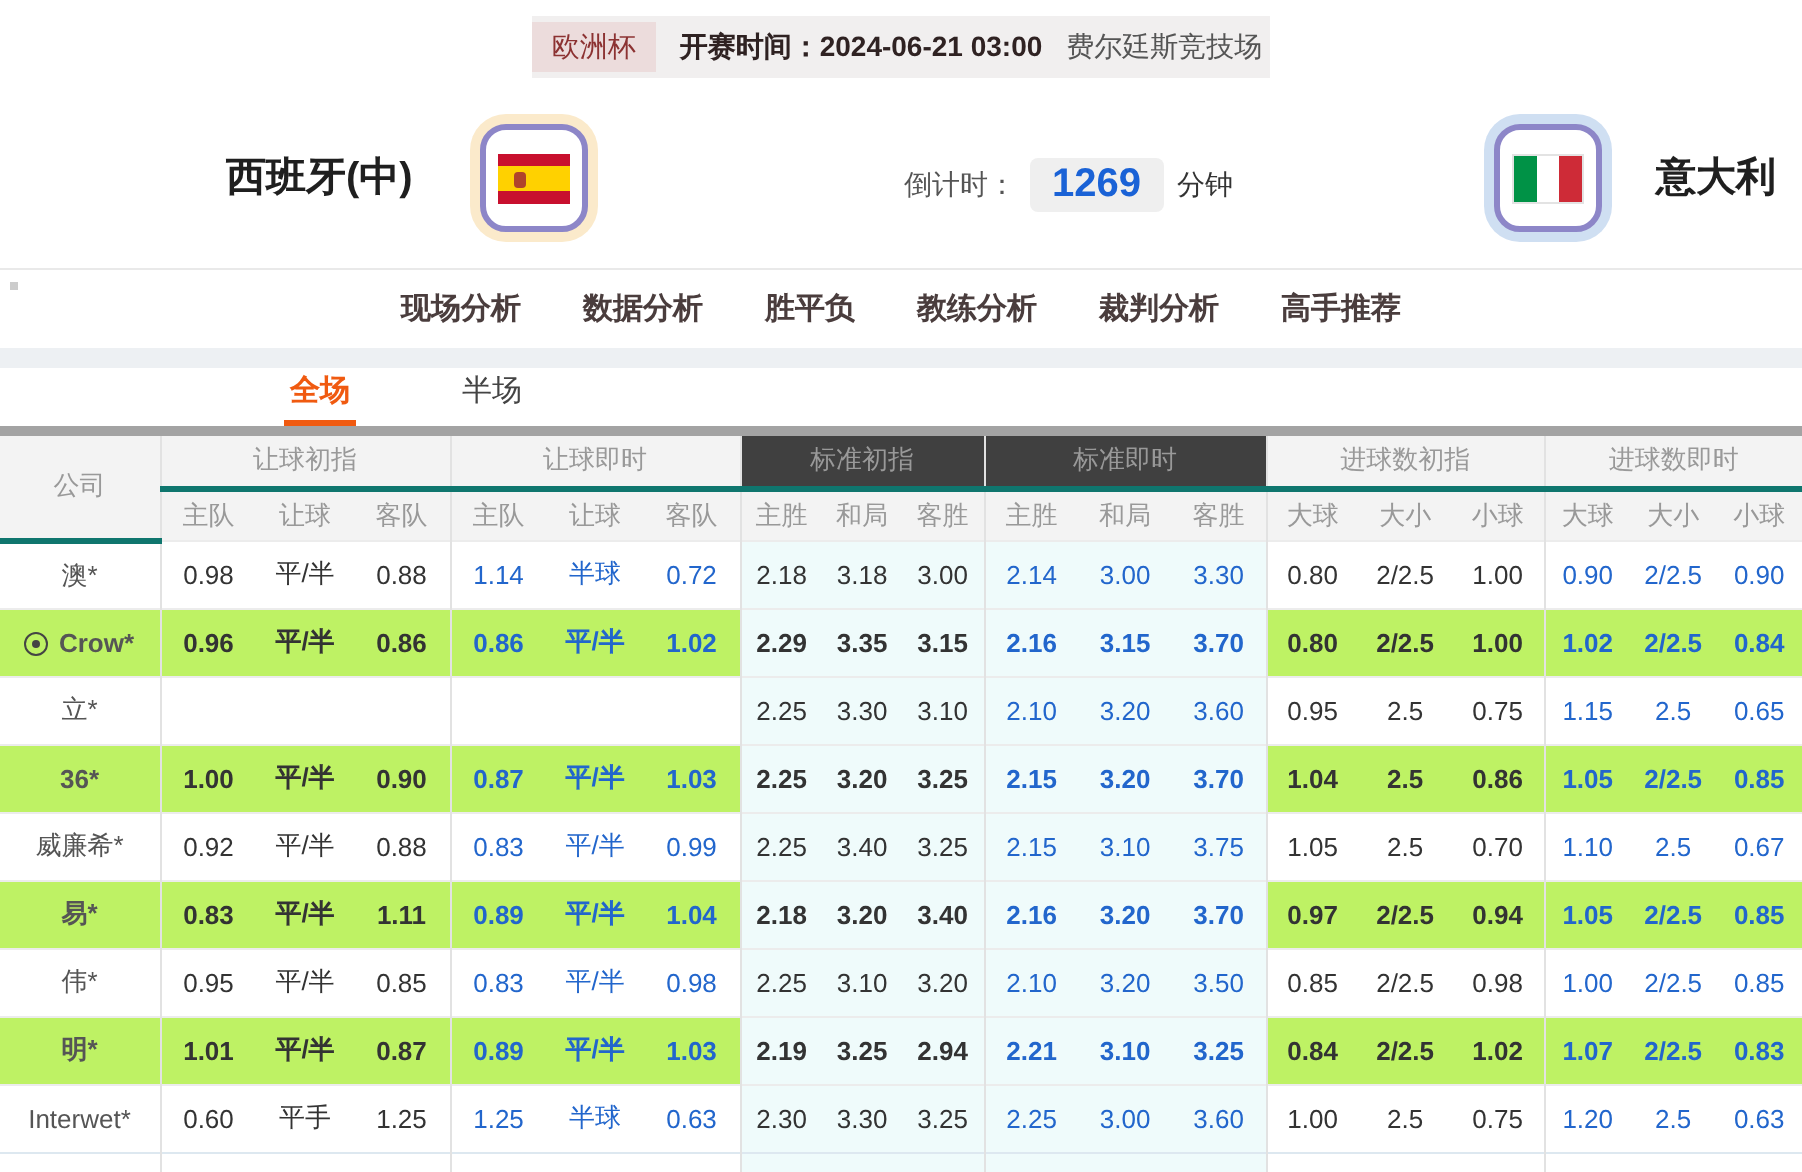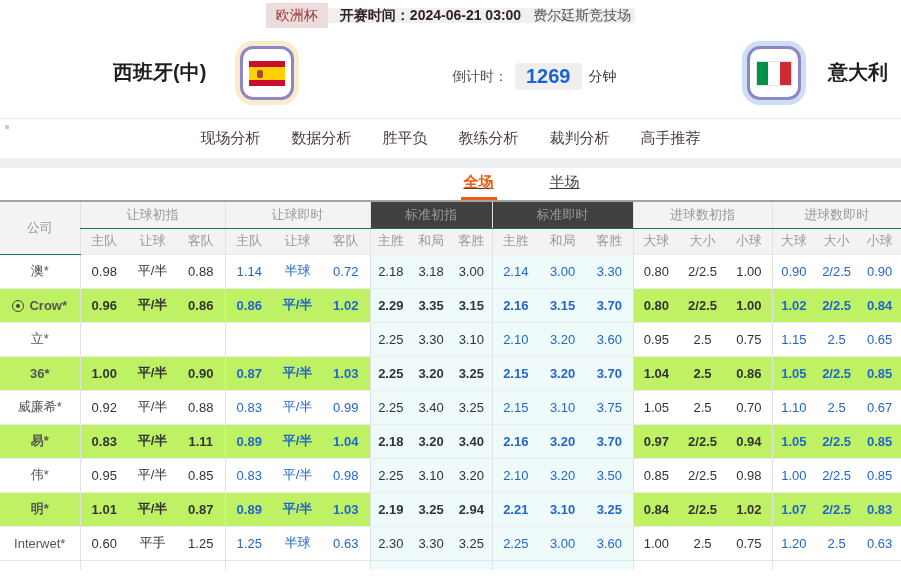--- a/index.html
+++ b/index.html
@@ -4,21 +4,21 @@
 <style>
   * { box-sizing: border-box; }
   html,body { margin:0; padding:0; }
   body {
     width:901px; height:586px; overflow:hidden; background:#fff;
     font-family:"Liberation Sans","DejaVu Sans",sans-serif; color:#333;
   }
 
   
   .match-strip { display:flex; justify-content:center; padding-top:8px; }
-  .strip-inner { display:flex; align-items:center; background:#f1efef; height:15px; font-size:14px; }
+  .strip-inner { display:flex; align-items:center; background:#f1efef; height:31px; font-size:14px; }
   .league-badge { background:#ecdcdc; color:#8c3232; padding:0 10px; height:25px; line-height:25px; }
   .kickoff { font-weight:bold; color:#2f2222; margin:0 12px 0 12px; }
   .venue { color:#555; margin-right:4px; }
 
   
   .teams-row { position:relative; height:70px; margin-top:16px; }
   .team-name { position:absolute; font-size:20px; font-weight:bold; color:#1f1f1f; top:20px; }
   .home-name { left:113px; }
   .away-name { left:828px; }
   .flag-glow { position:absolute; top:2px; width:64px; height:64px; padding:5px; border-radius:18px; }
@@ -34,34 +34,34 @@
              background:linear-gradient(to right,#009246 0 33.4%,#ffffff 33.4% 66.7%,#ce2b37 66.7% 100%); }
   .countdown { position:absolute; left:452px; top:24px; display:flex; align-items:center; font-size:14px; color:#555; }
   .countdown-value { background:#efefef; border-radius:4px; padding:2px 11px; margin:0 7px;
              color:#1a62d6; font-size:20px; font-weight:bold; }
   .countdown-unit { color:#333; }
 
   
   .nav-bar { margin-top:9px; border-top:1px solid #e9e9e9; height:40px;
              display:flex; align-items:center; justify-content:center; gap:31px; position:relative; }
   .nav-dot { position:absolute; left:5px; top:6px; width:4px; height:4px; background:#ccc; }
-  .nav-item { font-size:15px; font-weight:normal; color:#4a3d3d; cursor:pointer; padding:2px 0; }
+  .nav-item { font-size:15px; font-weight:bold; color:#4a3d3d; cursor:pointer; padding:2px 0; }
   .nav-item.active { background:#ee4b0e; color:#fff; border-radius:16px; padding:6px 18px; }
   .nav-band { height:10px; background:#edf0f3; }
 
   
-  .subtabs { height:34px; border-bottom:2px solid #a3a3a3; display:flex; justify-content:center;text-decoration:underline; }
+  .subtabs { height:34px; border-bottom:5px solid #a3a3a3; display:flex; justify-content:flex-start; }
   .subtabs-inner { display:flex; gap:50px; margin-left:142px; align-items:flex-end; }
   .subtab { font-size:15px; color:#444; padding:8px 3px 8px; cursor:pointer; }
   .subtab.active { color:#f05a10; font-weight:bold; border-bottom:3px solid #f05a10; padding-bottom:5px; }
 
   
   table.odds { width:901px; border-collapse:collapse; table-layout:fixed; font-size:13px; }
   table.odds thead th { background:#f3f3f3; color:#999; font-weight:400; height:26px; text-align:center; }
-  table.odds thead tr.grp-row th { border-bottom:1px solid #0f766e; }
+  table.odds thead tr.grp-row th { border-bottom:3px solid #0f766e; }
   table.odds thead th.company-h { border-bottom:none; }
   table.odds td { height:34px; text-align:center; border-top:1px solid #ececec; color:#333; }
   table.odds tbody tr.alt { background:#bef264;font-weight:bold; }
   table.odds td.std, table.odds th.std-h { background:#effbfb; }
   table.odds thead th.std-h { background:#404040; }
   table.odds td.live { color:#2266cc; }
   table.odds td.company { color:#555; }
   table.odds .gstart { border-left:1px solid #e2e2e2; }
   table.odds tr.partial td { height:10px; border-top:1px solid #dde8f0; }
   .ball-icon { display:inline-block; width:12px; height:12px; border:1px solid #444; border-radius:50%;

